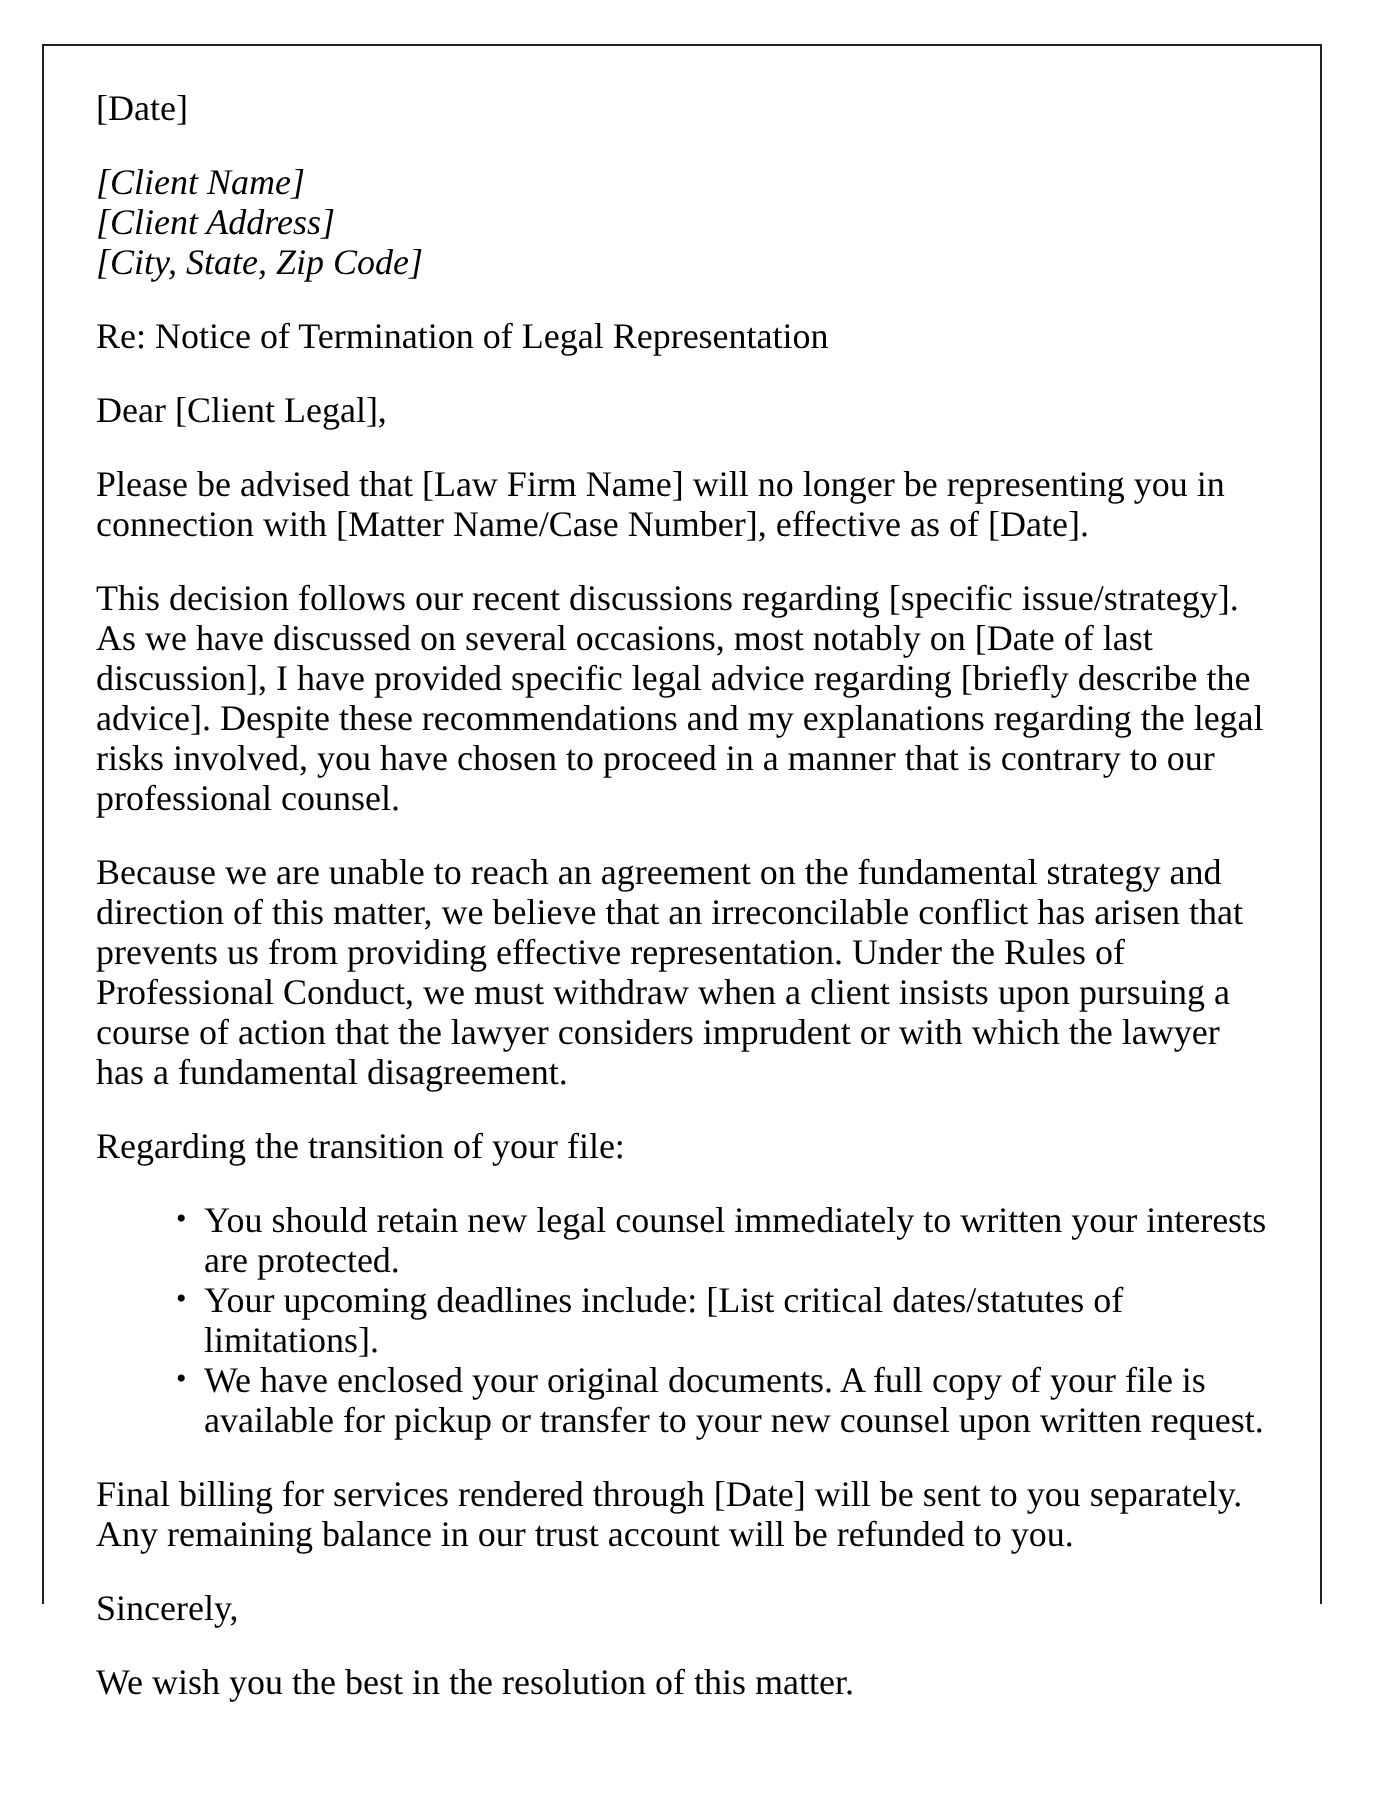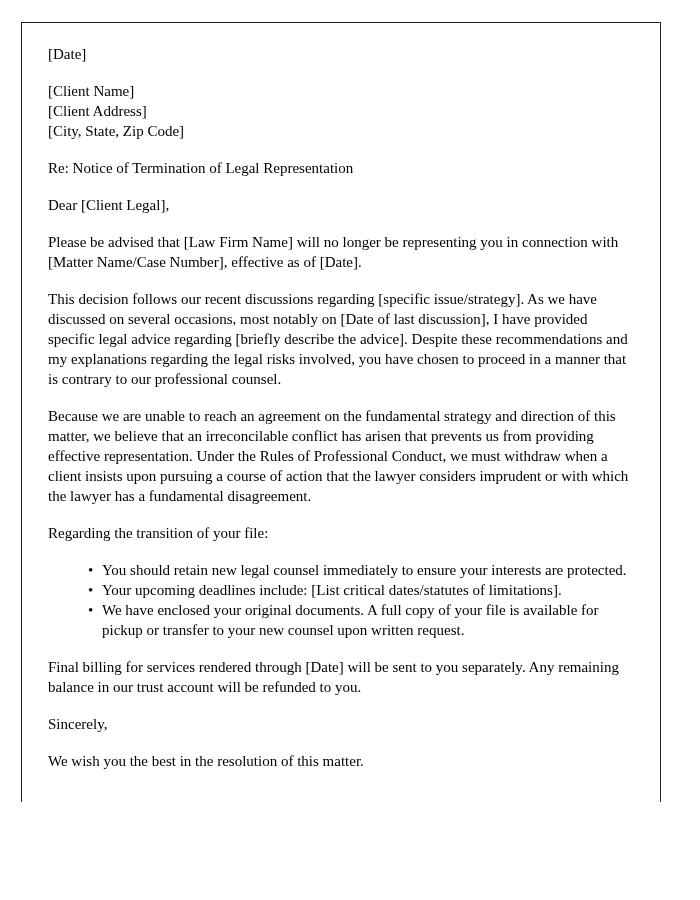--- a/index.html
+++ b/index.html
@@ -28,32 +28,33 @@
     border-right: 1.5px solid #231f20;
     border-bottom: none;
     box-sizing: border-box;
   }
 
   #letter {
     position: absolute;
     left: 48px;
     top: 44px;
     width: 588px;
-    font-size: 15px;
+    font-size: 18px;
     line-height: 20px;
   }
 
   .para {
     margin: 0 0 17px 0;
     text-align: left;
   }
 
   
   .block {
     margin: 0 0 17px 0;
+    font-style: italic;
   }
   .block .line {
     display: block;
     margin: 0;
   }
 
   ul.bullets {
     margin: 0 0 17px 0;
     padding: 0 0 0 40px;
     list-style: none;
@@ -93,21 +94,21 @@
 
   <p class="para">Please be advised that [Law Firm Name] will no longer be representing you in connection with [Matter Name/Case Number], effective as of [Date].</p>
 
   <p class="para">This decision follows our recent discussions regarding [specific issue/strategy]. As we have discussed on several occasions, most notably on [Date of last discussion], I have provided specific legal advice regarding [briefly describe the advice]. Despite these recommendations and my explanations regarding the legal risks involved, you have chosen to proceed in a manner that is contrary to our professional counsel.</p>
 
   <p class="para">Because we are unable to reach an agreement on the fundamental strategy and direction of this matter, we believe that an irreconcilable conflict has arisen that prevents us from providing effective representation. Under the Rules of Professional Conduct, we must withdraw when a client insists upon pursuing a course of action that the lawyer considers imprudent or with which the lawyer has a fundamental disagreement.</p>
 
   <p class="para">Regarding the transition of your file:</p>
 
   <ul class="bullets">
-    <li>You should retain new legal counsel immediately to ensure your interests are protected.</li>
+    <li>You should retain new legal counsel immediately to written your interests are protected.</li>
     <li>Your upcoming deadlines include: [List critical dates/statutes of limitations].</li>
     <li>We have enclosed your original documents. A full copy of your file is available for pickup or transfer to your new counsel upon written request.</li>
   </ul>
 
   <p class="para">Final billing for services rendered through [Date] will be sent to you separately. Any remaining balance in our trust account will be refunded to you.</p>
 
   <p class="para">Sincerely,</p>
 
   <p class="para">We wish you the best in the resolution of this matter.</p>
 

